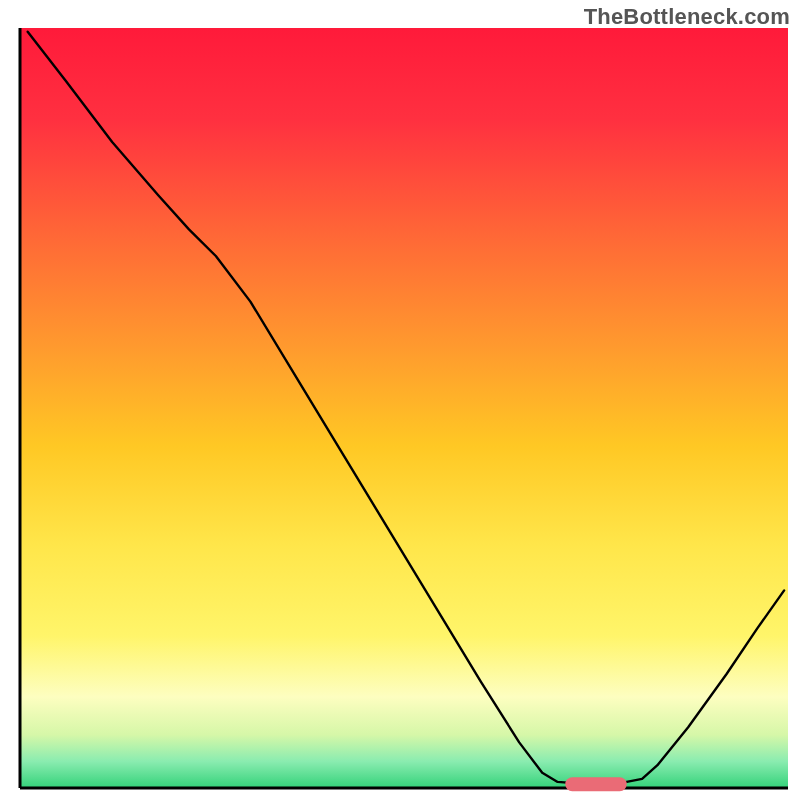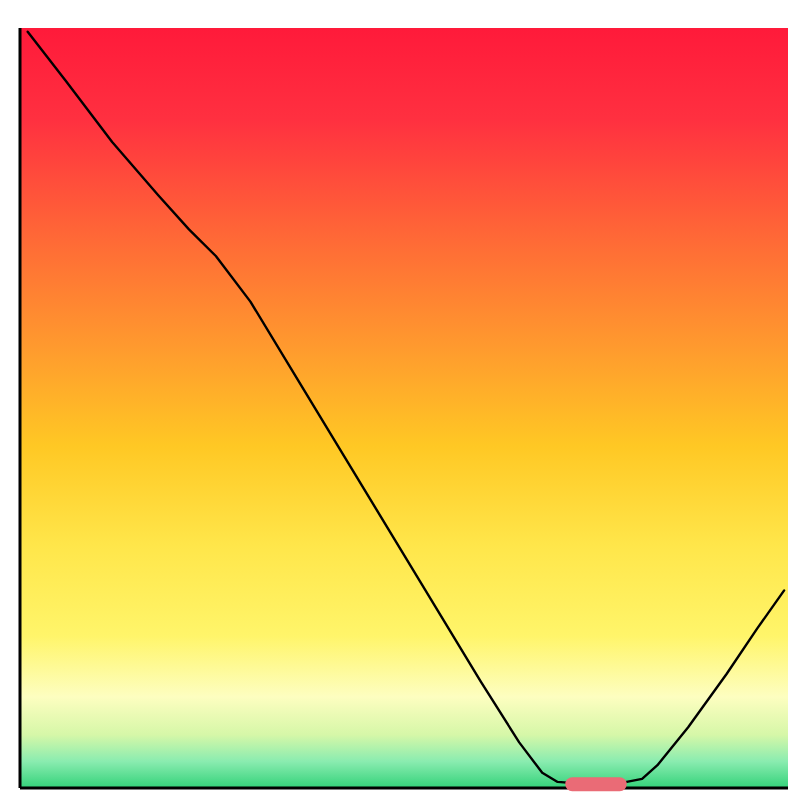--- a/index.html
+++ b/index.html
@@ -14,20 +14,21 @@
     font-weight: bold;
     color: #555;
     letter-spacing: 0.2px;
   }
   svg { display: block; }
 </style>
 </head>
 <body>
 
 <div id="chart-root">
+  <div id="watermark">TheBottleneck.com</div>
   <svg id="chart-svg" width="800" height="800" viewBox="0 0 800 800">
     <defs>
       <linearGradient id="bg-grad" x1="0" y1="0" x2="0" y2="1">
           <stop offset="0.00%" stop-color="#ff1a3a"></stop>
           <stop offset="12.00%" stop-color="#ff3040"></stop>
           <stop offset="28.00%" stop-color="#ff6a36"></stop>
           <stop offset="42.00%" stop-color="#ff9a2e"></stop>
           <stop offset="55.00%" stop-color="#ffc824"></stop>
           <stop offset="68.00%" stop-color="#ffe64a"></stop>
           <stop offset="80.00%" stop-color="#fff56a"></stop>

